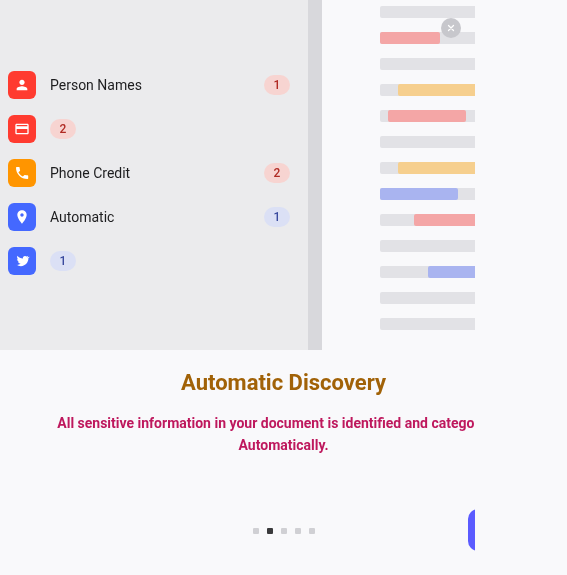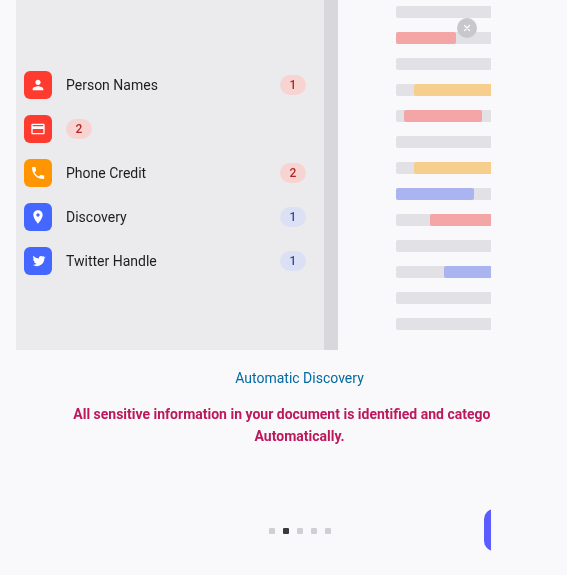--- a/index.html
+++ b/index.html
@@ -1,38 +1,38 @@
 <!DOCTYPE html>
 <html><head>
 <meta charset="utf-8">
 <style>
   * { box-sizing: border-box; margin: 0; padding: 0; }
   html, body { width: 567px; height: 575px; font-family: -apple-system, BlinkMacSystemFont, "Segoe UI", Roboto, sans-serif; background: #f9f9fb; }
-  .root { position: relative; width: 475px; height: 575px; background: #f9f9fb; overflow: hidden; margin-left: 16px; }
+  .root { position: relative; width: 475px; height: 575px; background: #f9f9fb; overflow: hidden; }
 
   .close-btn { position: absolute; top: 18px; right: 14px; width: 20px; height: 20px; border-radius: 50%; background: #c7c7cc; display:flex; align-items:center; justify-content:center; cursor:pointer; z-index:10;}
   .close-btn svg { width:10px; height:10px; }
 
   .illustration { position:absolute; top:0; left:0; width:567px; height:350px; }
 
   .sidebar { position:absolute; top:0; left:0; width:308px; height:350px; background:#ebebed; padding:63px 0 0 0; }
   .divider-strip { position:absolute; top:0; left:308px; width:14px; height:350px; background:#d8d8dc; }
 
   .item { display:flex; align-items:center; height:44px; padding:0 18px 0 8px; }
   .item-icon { width:28px; height:28px; border-radius:6px; display:flex; align-items:center; justify-content:center; margin-right:14px; flex-shrink:0; }
   .item-icon svg { width:16px; height:16px; fill:#fff; }
   .item-label { flex:1; font-size:14px; color:#1d1d1f; font-weight:450; }
   .item-badge { min-width:26px; height:20px; border-radius:10px; display:flex; align-items:center; justify-content:center; font-size:12px; font-weight:500; padding:0 8px; }
 
   .doc-area { position:absolute; top:0; left:322px; width:245px; height:350px; padding-top:6px; }
   .line { height:12px; border-radius:2px; margin-bottom:14px; background:#e2e2e6; position:relative; margin-left:58px; width:184px;}
   .chip { position:absolute; top:0; height:12px; border-radius:2px; }
 
   .content { position:absolute; top:370px; left:0; width:567px; text-align:center; padding:0 40px; }
-  .title { font-size:14px; font-weight:400; color:#0369a1; margin-bottom:18px; }
+  .title { font-size:22px; font-weight:700; color:#a16207; margin-bottom:18px; }
   .subtitle { font-size:14px; color:#be185d; line-height:1.55;font-weight:bold; }
 
   .footer { position:absolute; bottom:22px; left:0; width:567px; height:44px; }
   .dots { position:absolute; left:50%; top:50%; transform:translate(-50%,-50%); display:flex; gap:8px; }
   .dot { width:6px; height:6px; border-radius:1px; background:#d0d0d4; }
   .dot.active { background:#3a3a3c; }
   .next-btn { position:absolute; right:22px; top:0; height:42px; padding:8px 22px; background:#5b5bff; color:#fff; border:none; border-radius:10px; font-size:15px; font-weight:600; cursor:pointer; }
 </style>
 </head>
 <body>
@@ -72,30 +72,29 @@
           </div>
           <span class="item-label">Phone Credit</span>
           <span class="item-badge" style="background: rgb(247, 212, 209); color: rgb(176, 42, 35);">2</span>
         </div>
         <div class="item">
           <div class="item-icon" style="background: rgb(68, 104, 255);">
             <svg viewBox="0 0 24 24">
               <path d="M12 2C8.1 2 5 5.1 5 9c0 5.2 7 13 7 13s7-7.8 7-13c0-3.9-3.1-7-7-7zm0 9.5c-1.4 0-2.5-1.1-2.5-2.5S10.6 6.5 12 6.5s2.5 1.1 2.5 2.5S13.4 11.5 12 11.5z"></path>
             </svg>
           </div>
-          <span class="item-label">Discovery</span>
+          <span class="item-label">Automatic</span>
           <span class="item-badge" style="background: rgb(219, 224, 245); color: rgb(58, 74, 158);">1</span>
         </div>
         <div class="item">
           <div class="item-icon" style="background: rgb(68, 104, 255);">
             <svg viewBox="0 0 24 24">
               <path d="M22 5.9c-.7.3-1.5.6-2.3.7.8-.5 1.5-1.3 1.8-2.3-.8.5-1.7.8-2.6 1-1.5-1.6-4.1-1.2-5.2.8-.4.7-.5 1.5-.3 2.3-3.3-.2-6.2-1.7-8.2-4.3-1.1 1.9-.5 4.2 1.3 5.4-.7 0-1.3-.2-1.9-.5 0 2 1.4 3.7 3.3 4.1-.6.2-1.3.2-1.9.1.5 1.7 2.1 2.8 3.9 2.9-1.7 1.3-3.9 2-6 1.7 1.9 1.2 4.1 1.9 6.3 1.9 7.5 0 11.7-6.4 11.4-12.1.8-.6 1.5-1.3 2-2.1z"></path>
             </svg>
           </div>
-          <span class="item-label">Twitter Handle</span>
           <span class="item-badge" style="background: rgb(219, 224, 245); color: rgb(58, 74, 158);">1</span>
         </div>
       </div>
     <div class="divider-strip"></div>
     <div class="doc-area" id="doc">
         <div class="line"></div>
         <div class="line">
           <div class="chip" style="background: rgb(244, 166, 166); left: 0px; width: 60px;"></div>
         </div>
         <div class="line"></div>

